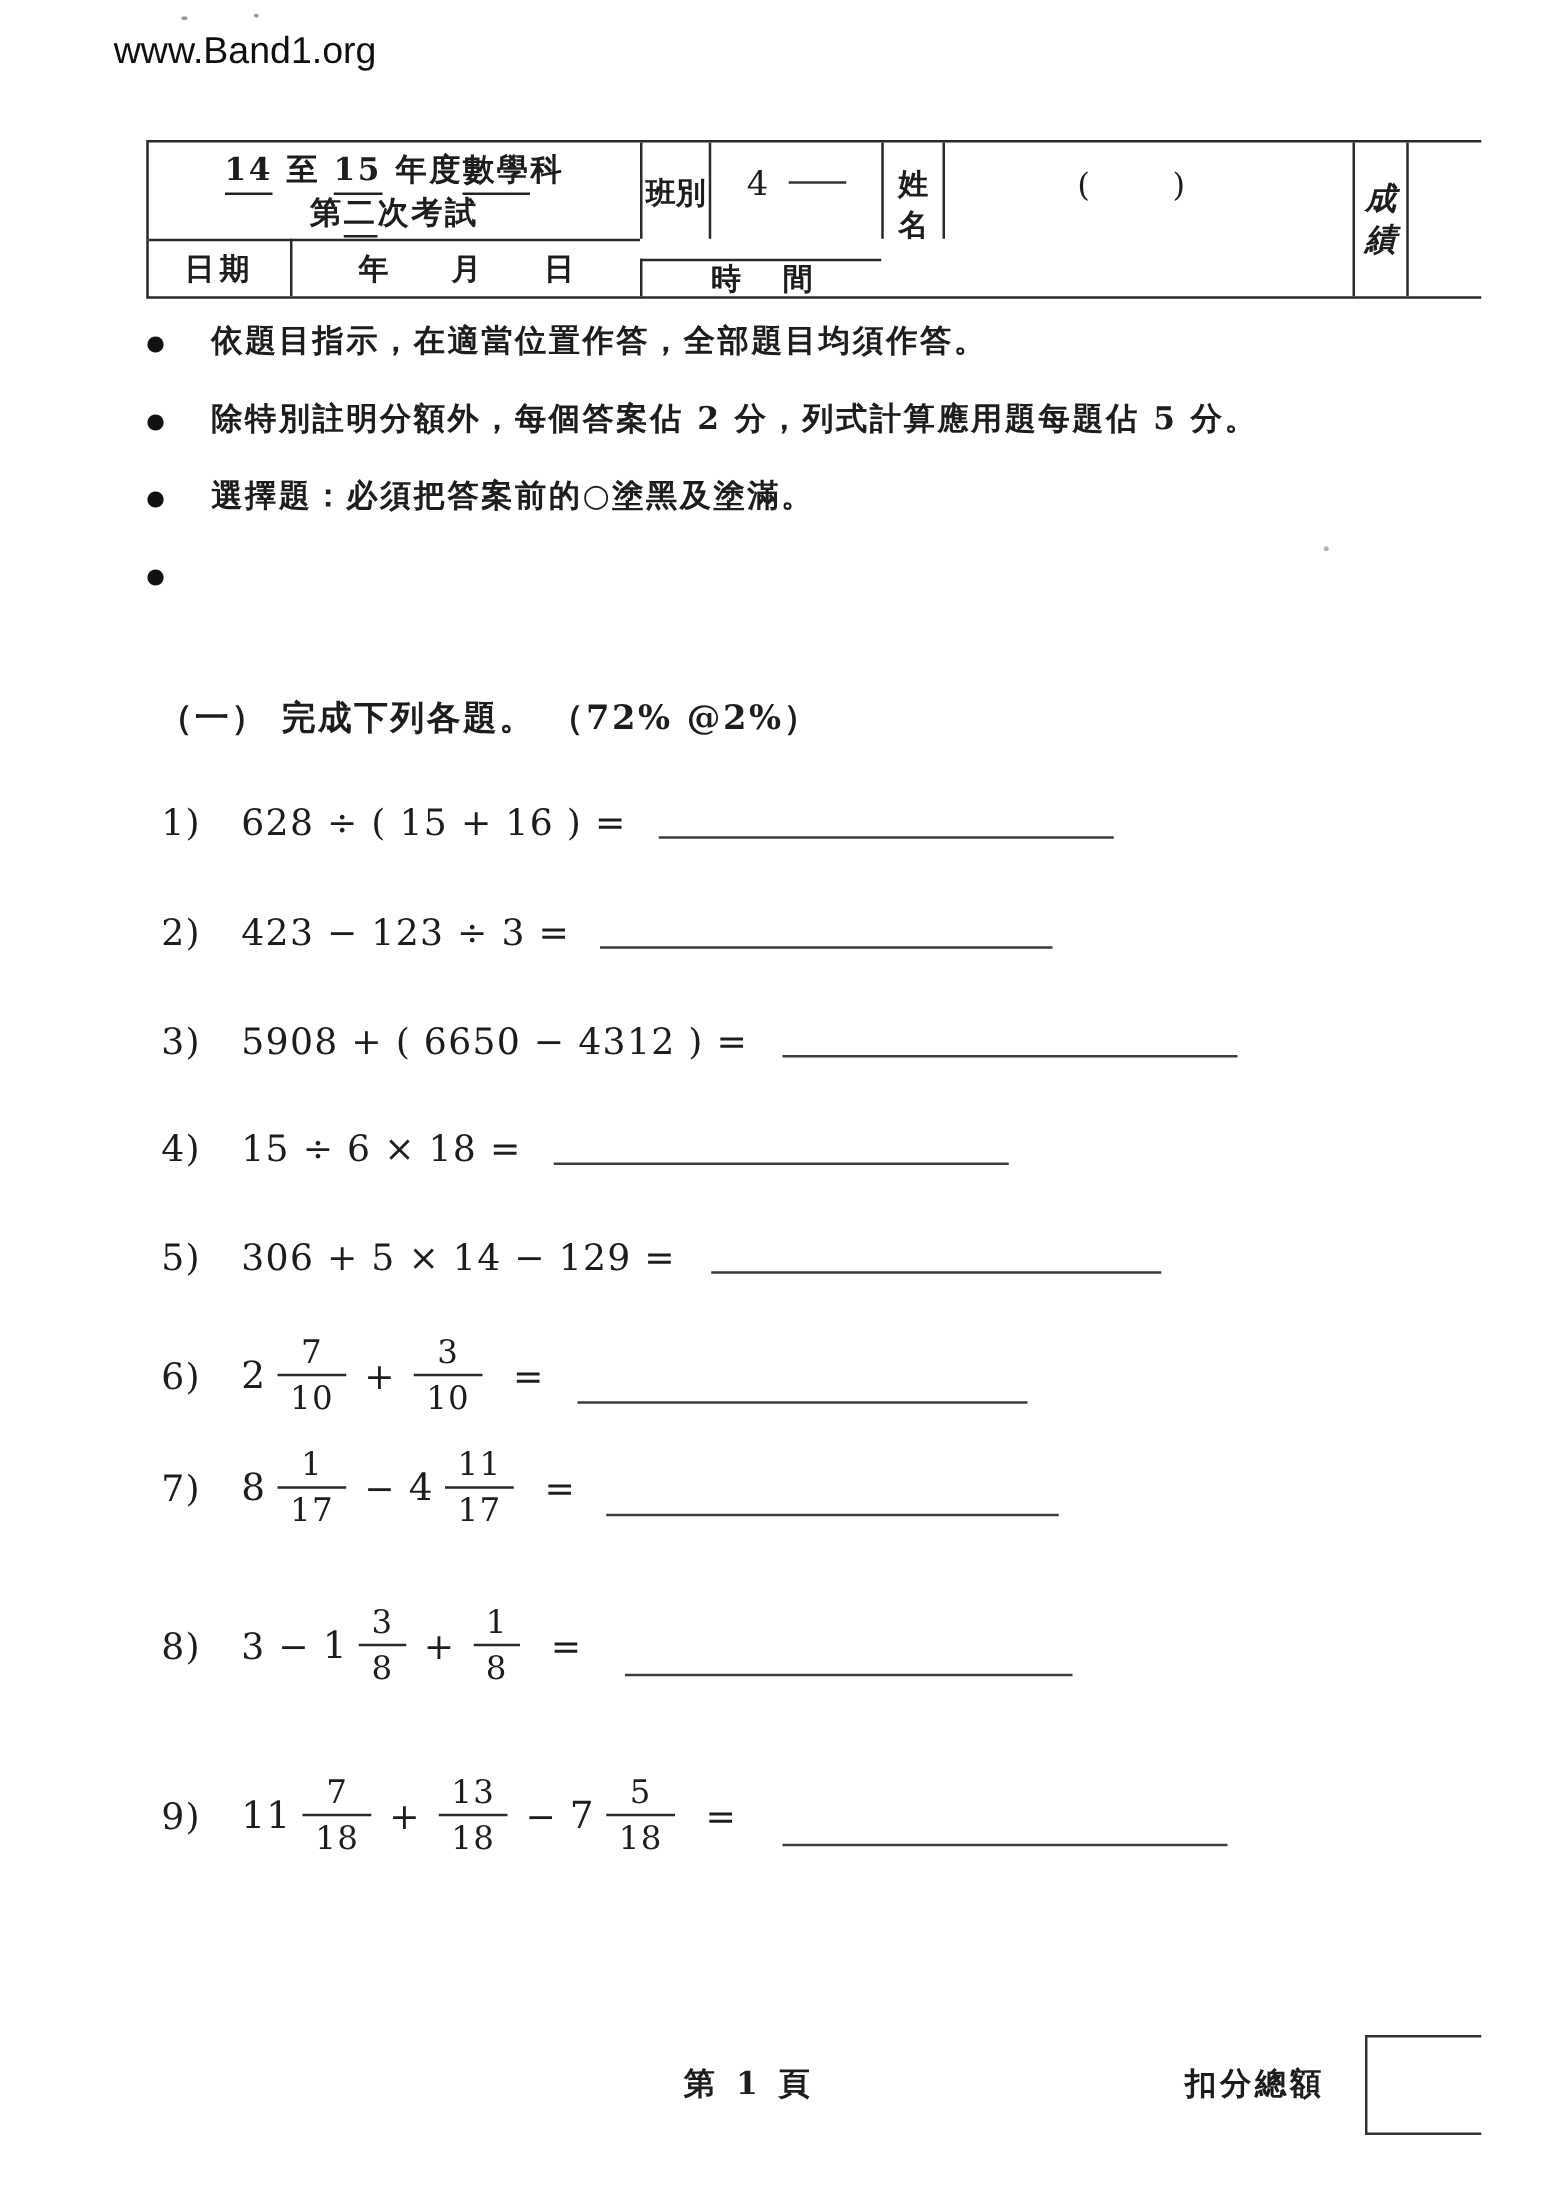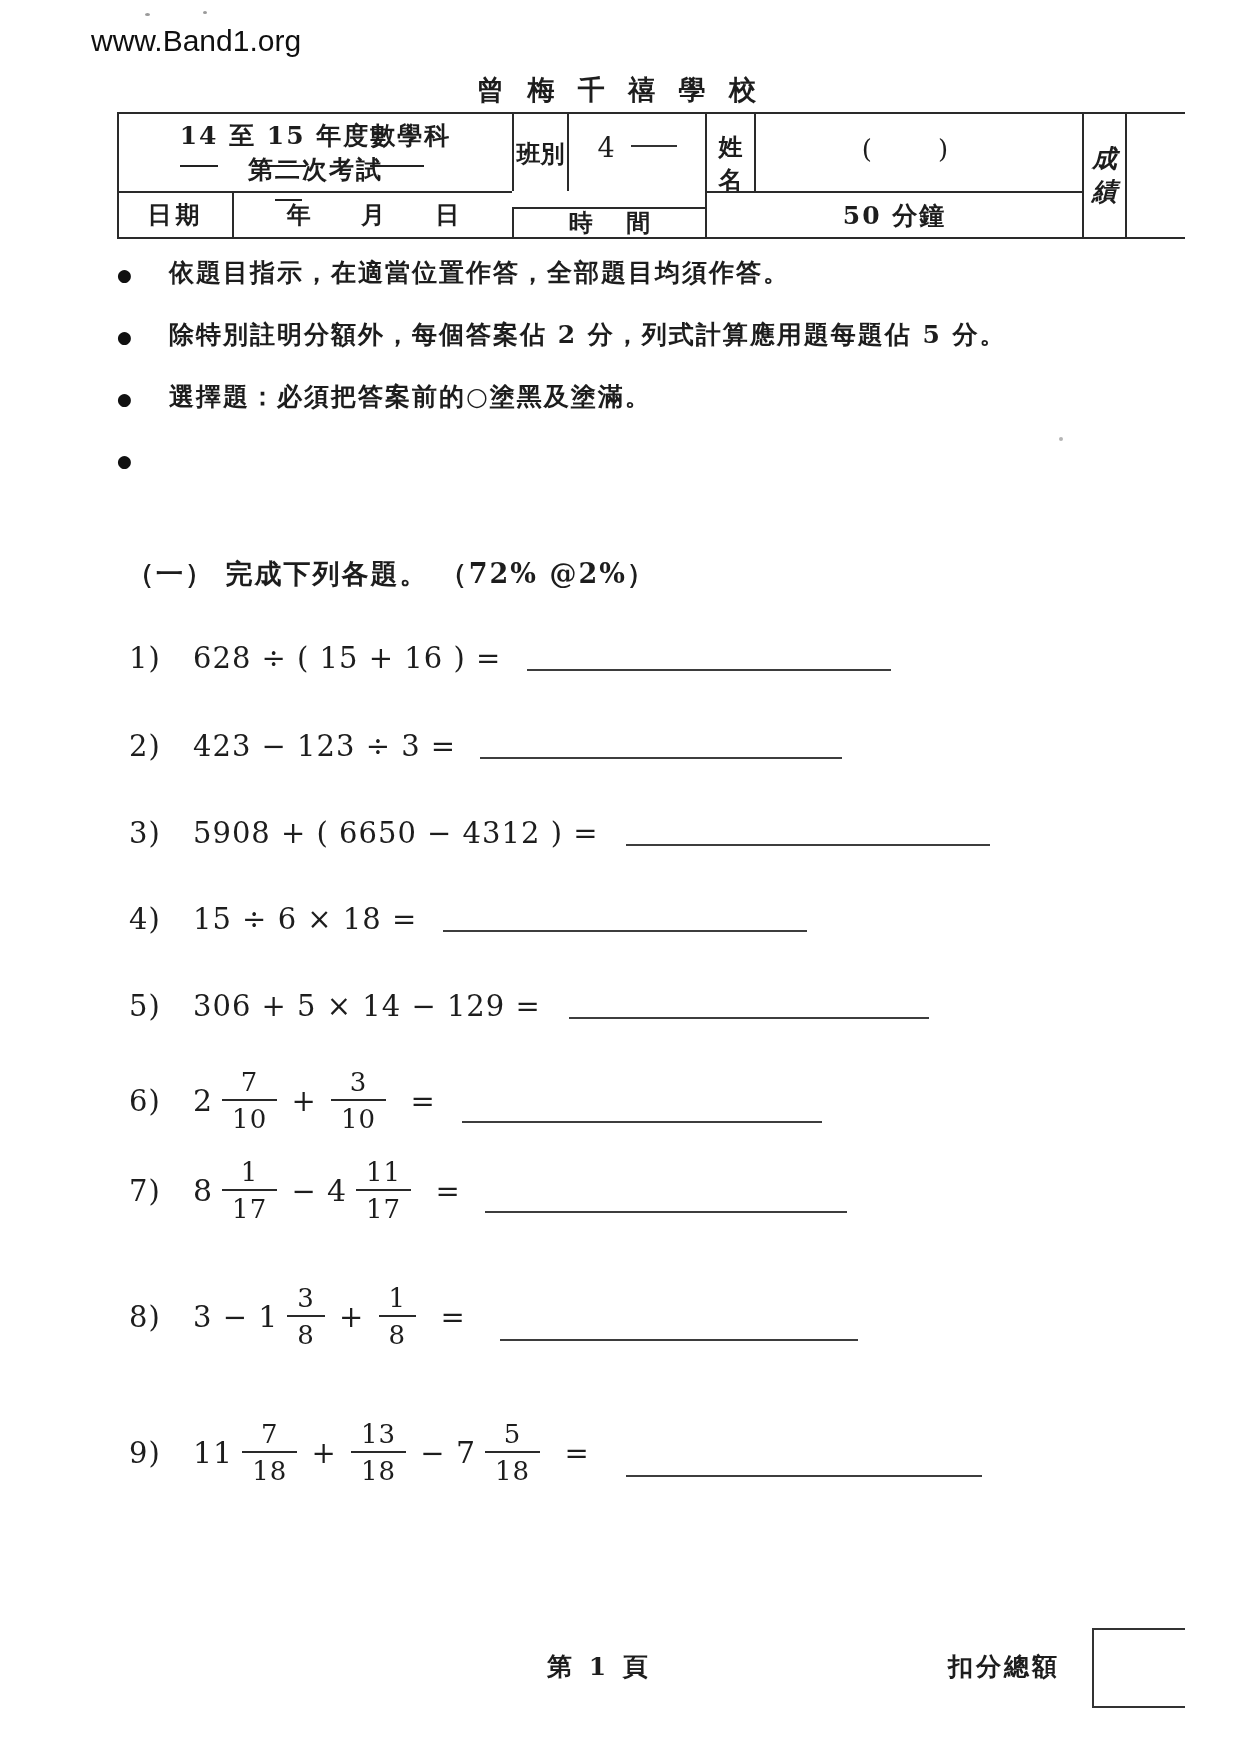--- a/index.html
+++ b/index.html
@@ -25,21 +25,21 @@
     display:grid;
     grid-template-columns:113px 280px 55px 138px 49px 328px 43px 147px;
     grid-template-rows:77px 46px;
     border:2.5px solid #2a2a2a;box-sizing:content-box;
   }
   .htable .c{box-sizing:border-box;display:flex;align-items:center;justify-content:center;}
   .bl{border-left:2px solid #2a2a2a;}
   .bt{border-top:2px solid #2a2a2a;}
   .title-cell{grid-column:1/3;grid-row:1;flex-direction:column;justify-content:center;
     font-size:25px;font-weight:600;letter-spacing:2px;line-height:34px;}
-  .title-cell .u{border-bottom:2px solid #222;padding-bottom:15px;}
+  .title-cell .u{border-bottom:2px solid #222;padding-bottom:4px;}
   .vlabel{word-break:break-all;text-align:center;font-size:24px;font-weight:600;}
   .class-label{grid-column:3;grid-row:1;line-height:33px;padding-top:2px;}
   .class-value{grid-column:4;grid-row:1;align-items:flex-end;padding-bottom:10px;font-size:27px;}
   .class-blank{display:inline-block;width:46px;border-bottom:2.5px solid #333;height:1px;margin-left:16px;margin-bottom:4px;}
   .name-label{grid-column:5;grid-row:1;line-height:33px;padding-top:20px;}
   .name-value{grid-column:6;grid-row:1;align-items:flex-end;justify-content:flex-end;
     padding:0 28px 8px 0;font-size:26px;white-space:pre;}
   .score-label{grid-column:7;grid-row:1/3;flex-direction:column;justify-content:space-between;
     padding:10px 0 12px;font-size:25px;font-weight:600;font-style:italic;}
   .score-box{grid-column:8;grid-row:1/3;}
@@ -82,42 +82,40 @@
 </head>
 <body>
 
 <div class="page">
 
   <div class="watermark">www.Band1.org</div>
   <span class="speck sp1"></span>
   <span class="speck sp2"></span>
   <span class="speck sp3"></span>
 
-  <div class="school">曾 梅 千 禧 學 校</div>
 
   <div class="htable">
     <div class="c title-cell">
       <div><span class="u">14</span><span> 至 </span><span class="u">15</span><span> 年度</span><span class="u">數學</span><span>科</span></div>
       <div><span>第</span><span class="u">二</span><span>次考試</span></div>
     </div>
     <div class="c vlabel class-label bl">班別</div>
     <div class="c class-value bl">
       <span>4</span>
       <span class="class-blank"></span>
     </div>
     <div class="c vlabel name-label bl">姓名</div>
     <div class="c name-value bl">
       <span>(        )</span>
     </div>
     <div class="c vlabel score-label bl">成績</div>
     <div class="c score-box bl"></div>
     <div class="c date-label bt">日期</div>
     <div class="c date-value bt bl">年      月      日</div>
     <div class="c time-cell bt bl">時    間</div>
-    <div class="c duration-cell bt bl">50 分鐘</div>
   </div>
 
   <div class="instructions">
       <div class="inst-row">
         <span class="bullet">●</span>
         <span class="inst-text">依題目指示，在適當位置作答，全部題目均須作答。</span>
       </div>
       <div class="inst-row">
         <span class="bullet">●</span>
         <span class="inst-text">除特別註明分額外，每個答案佔 2 分，列式計算應用題每題佔 5 分。</span>

